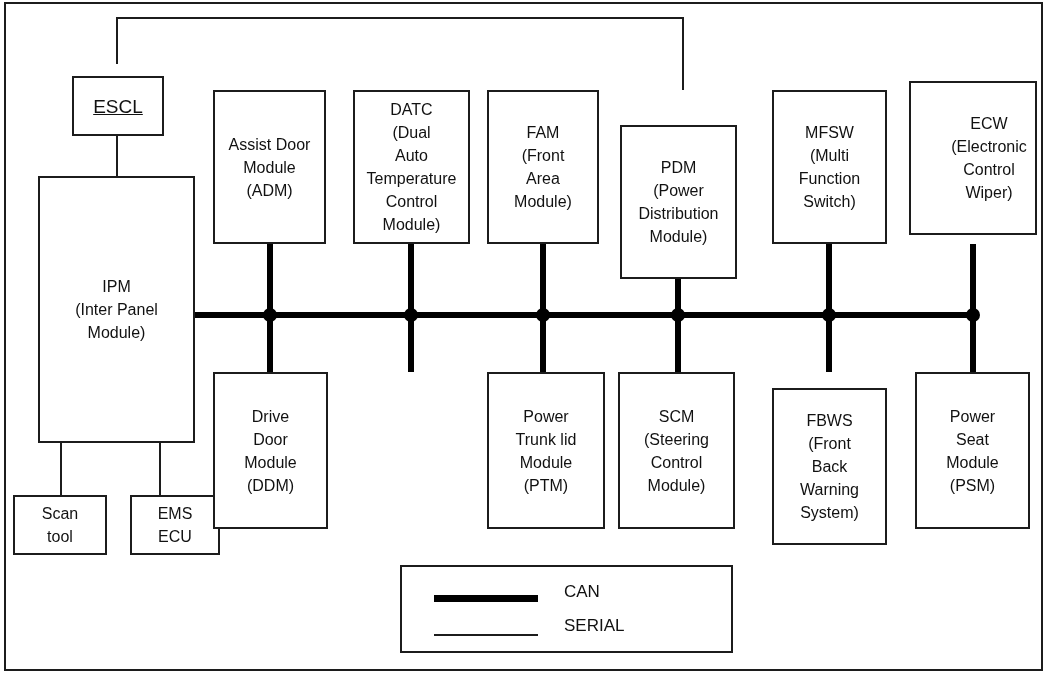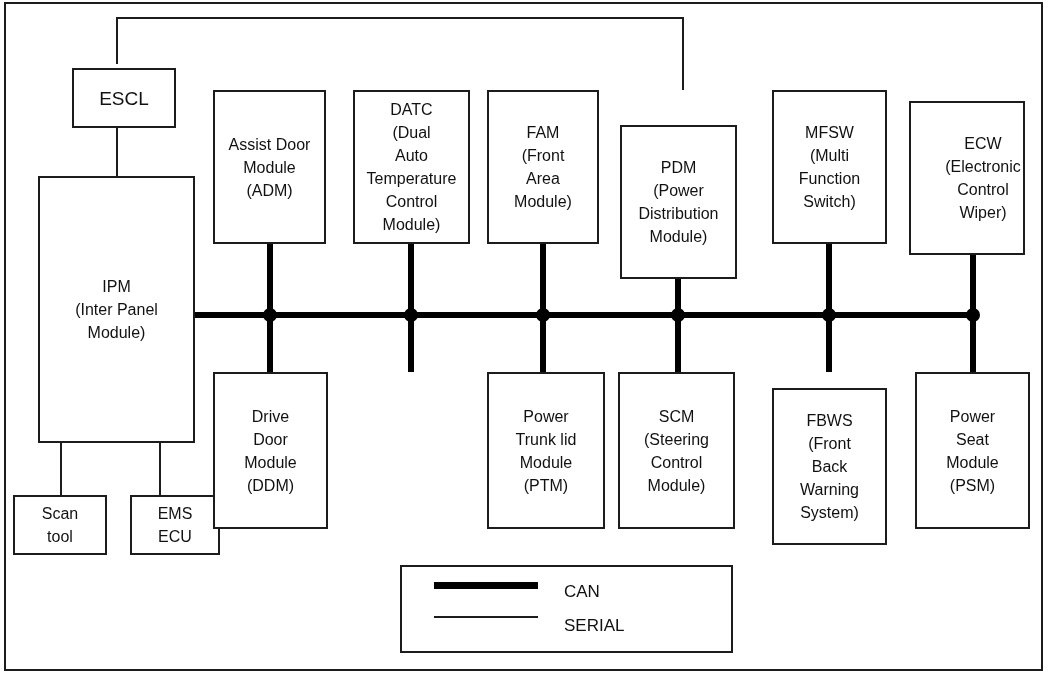--- a/index.html
+++ b/index.html
@@ -47,30 +47,30 @@
     z-index: 2;
   }
   .dot {
     position: absolute;
     width: 14px; height: 14px;
     border-radius: 50%;
     background: #000000;
     z-index: 2;
   }
   
-  .n-escl { left: 72px;  top: 68px;  width: 104px;  height: 60px; font-size: 19px; }
+  .n-escl { left: 72px;  top: 76px;  width: 92px;  height: 60px; font-size: 19px; text-decoration: underline; }
   .n-ipm  { left: 38px;  top: 176px; width: 157px; height: 267px; }
   .n-scan { left: 13px;  top: 495px; width: 94px;  height: 60px; }
   .n-ems  { left: 130px; top: 495px; width: 90px;  height: 60px; }
   .n-adm  { left: 213px; top: 90px;  width: 113px; height: 154px; }
   .n-datc { left: 353px; top: 90px;  width: 117px; height: 154px; }
   .n-fam  { left: 487px; top: 90px;  width: 112px; height: 154px; }
   .n-pdm  { left: 620px; top: 90px;  width: 117px; height: 154px; margin-top: 35px; }
   .n-mfsw { left: 772px; top: 90px;  width: 115px; height: 154px; }
-  .n-ecw  { left: 909px; top: 101px;  width: 116px; height: 154px; padding-left: 32px; }
+  .n-ecw  { left: 909px; top: 81px;  width: 128px; height: 154px; padding-left: 32px; }
   .n-ddm  { left: 213px; top: 372px; width: 115px; height: 157px; }
   .n-clu  { left: 348px; top: 372px; width: 120px; height: 157px; }
   .n-ptm  { left: 487px; top: 372px; width: 118px; height: 157px; }
   .n-scm  { left: 618px; top: 372px; width: 117px; height: 157px; }
   .n-fbws { left: 772px; top: 388px; width: 115px; height: 157px; }
   .n-psm  { left: 915px; top: 372px; width: 115px; height: 157px; }
 
   
   .l-escl-up     { left: 116px; top: 17px;  width: 2px;   height: 47px; }
   .l-top-h       { left: 116px; top: 17px;  width: 568px; height: 2px; }
@@ -104,21 +104,21 @@
     border: 2px solid #1c1c1c;
     background: #ffffff;
     display: flex;
     flex-direction: column;
     justify-content: space-evenly;
     padding-left: 32px;
     z-index: 3;
   }
   .legend-row {
     display: flex;
-    align-items: flex-start;
+    align-items: flex-end;
   }
   .legend-sample {
     width: 104px;
     background: #000000;
   }
   .legend-sample.thick { height: 7px; }
   .legend-sample.thin  { height: 2px; background: #1c1c1c; }
   .legend-label {
     margin-left: 26px;
     font-size: 17px;

